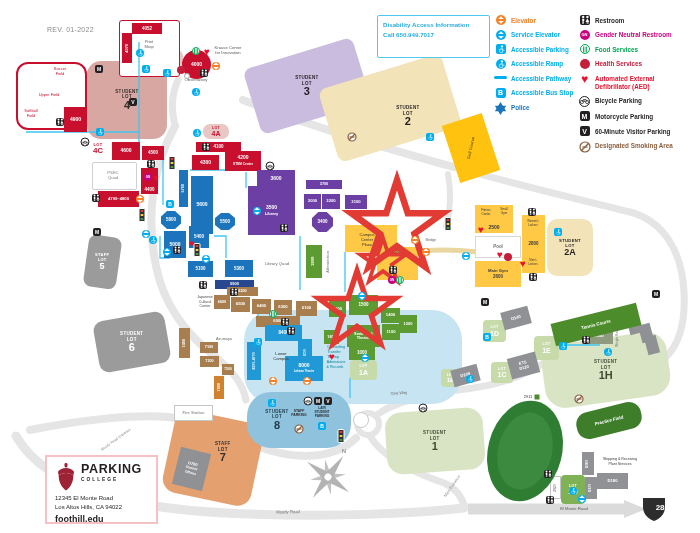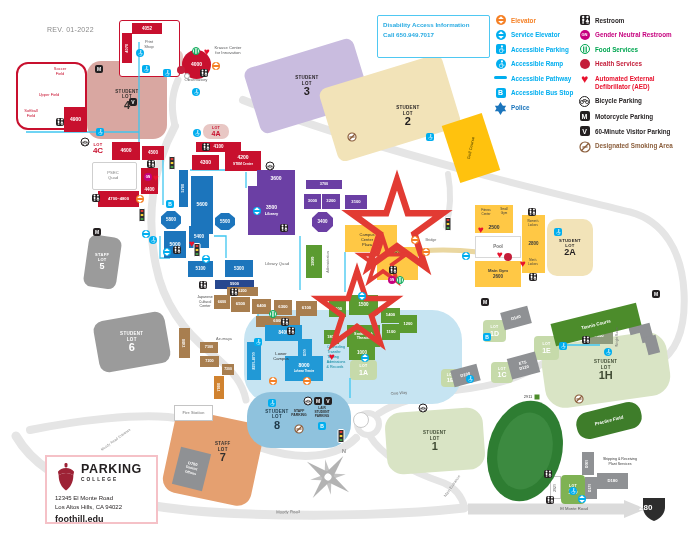--- a/index.html
+++ b/index.html
@@ -24,21 +24,21 @@
   #infobox div{font-size:6.2px;font-weight:bold;color:#29ABE2;line-height:1.6}
   #rev{position:absolute;left:47px;top:26px;font-size:7px;color:#8A8A8A;z-index:50;letter-spacing:0.3px}
   #logobox{position:absolute;left:45px;top:455px;width:113px;height:69px;border:2px solid #F5C1C7;background:#fff;z-index:50;padding:6px 0 0 8px;box-sizing:border-box}
   .logorow{display:flex;align-items:flex-start}
   .logotxt{margin-left:4px}
   .logoname{font-size:12.5px;font-weight:bold;color:#231F20;letter-spacing:0.6px;line-height:1}
   .logosub{font-size:4.8px;font-weight:bold;color:#231F20;letter-spacing:2px;margin-top:1px}
   .addr{font-size:6px;color:#231F20;line-height:1.5;margin-top:3px}
   .web{font-size:9px;font-weight:bold;color:#231F20;margin-top:2px}
   #shield{position:absolute;left:639px;top:495px;width:30px;height:28px;z-index:50}
-  #shield span{position:absolute;left:0;top:8px;width:30px;text-align:left;color:#fff;font-size:8px;font-weight:bold}
+  #shield span{position:absolute;left:0;top:8px;width:30px;text-align:right;color:#fff;font-size:8px;font-weight:bold}
   #stars{z-index:30}
   #compass{z-index:20}
 </style>
 </head>
 <body>
 
 <div id="map">
 
   <svg class="layer" width="700" height="533">
     <g stroke="#E5E5E5" fill="none" stroke-linecap="round">

